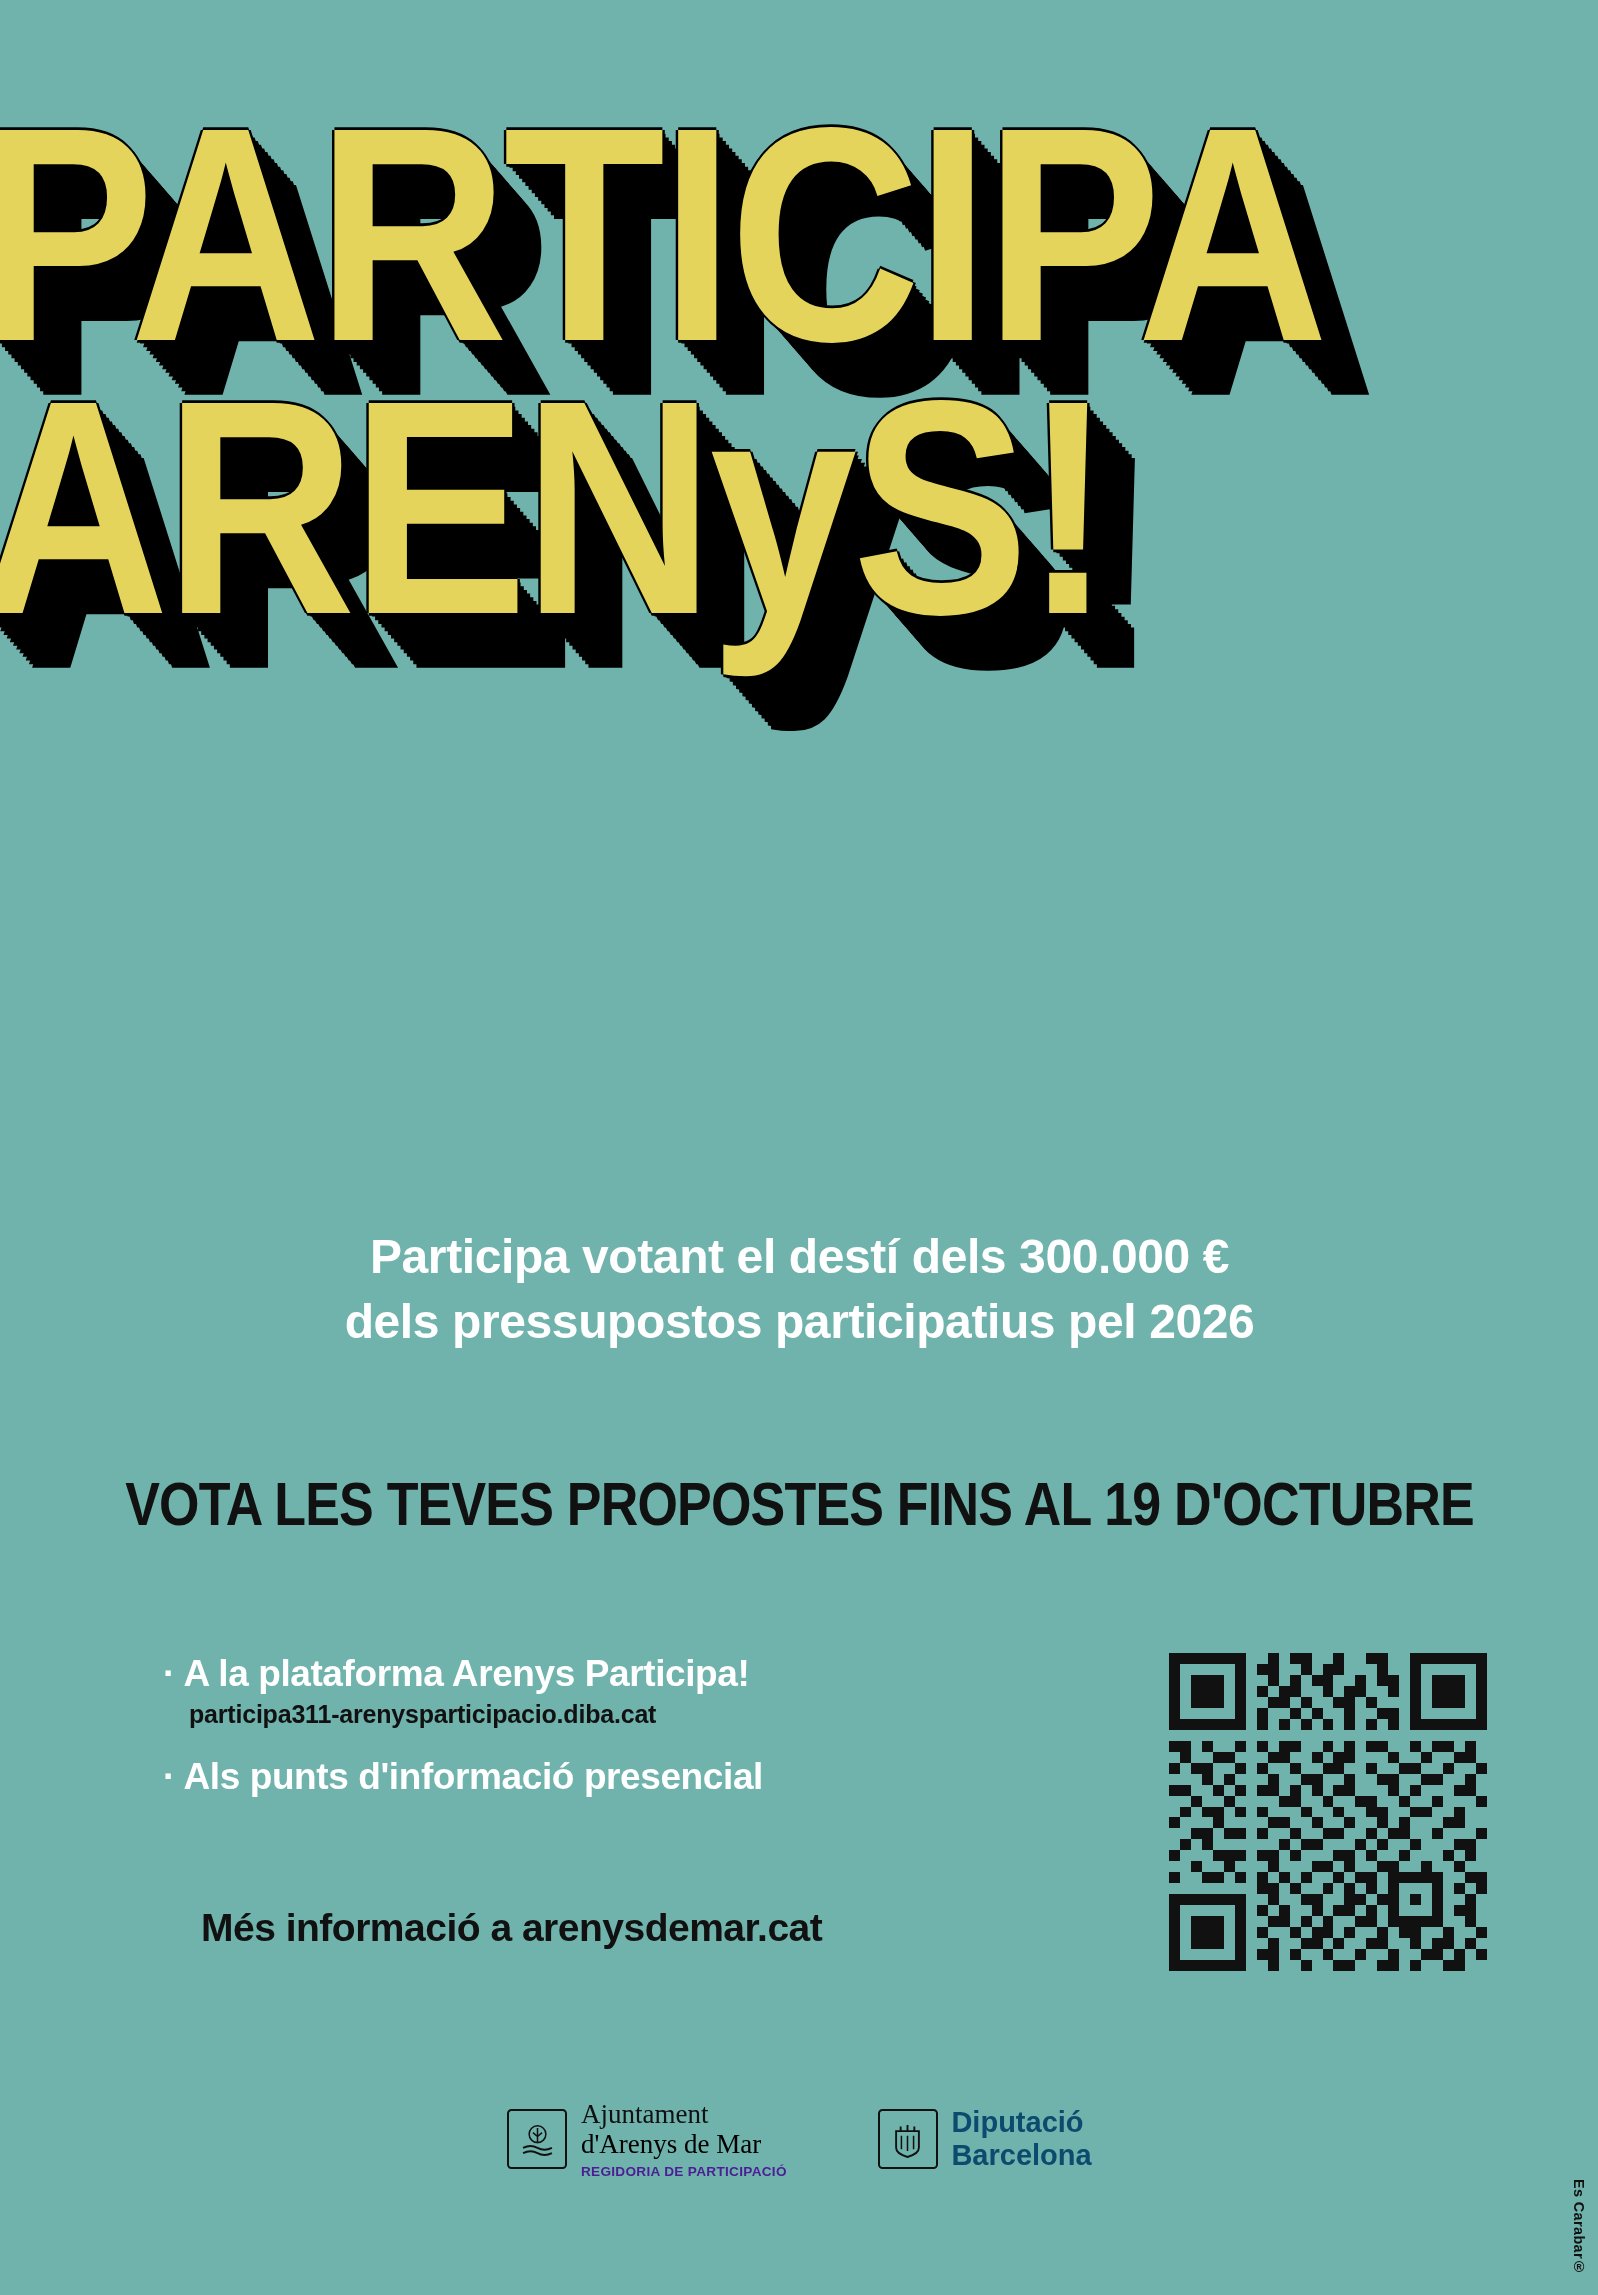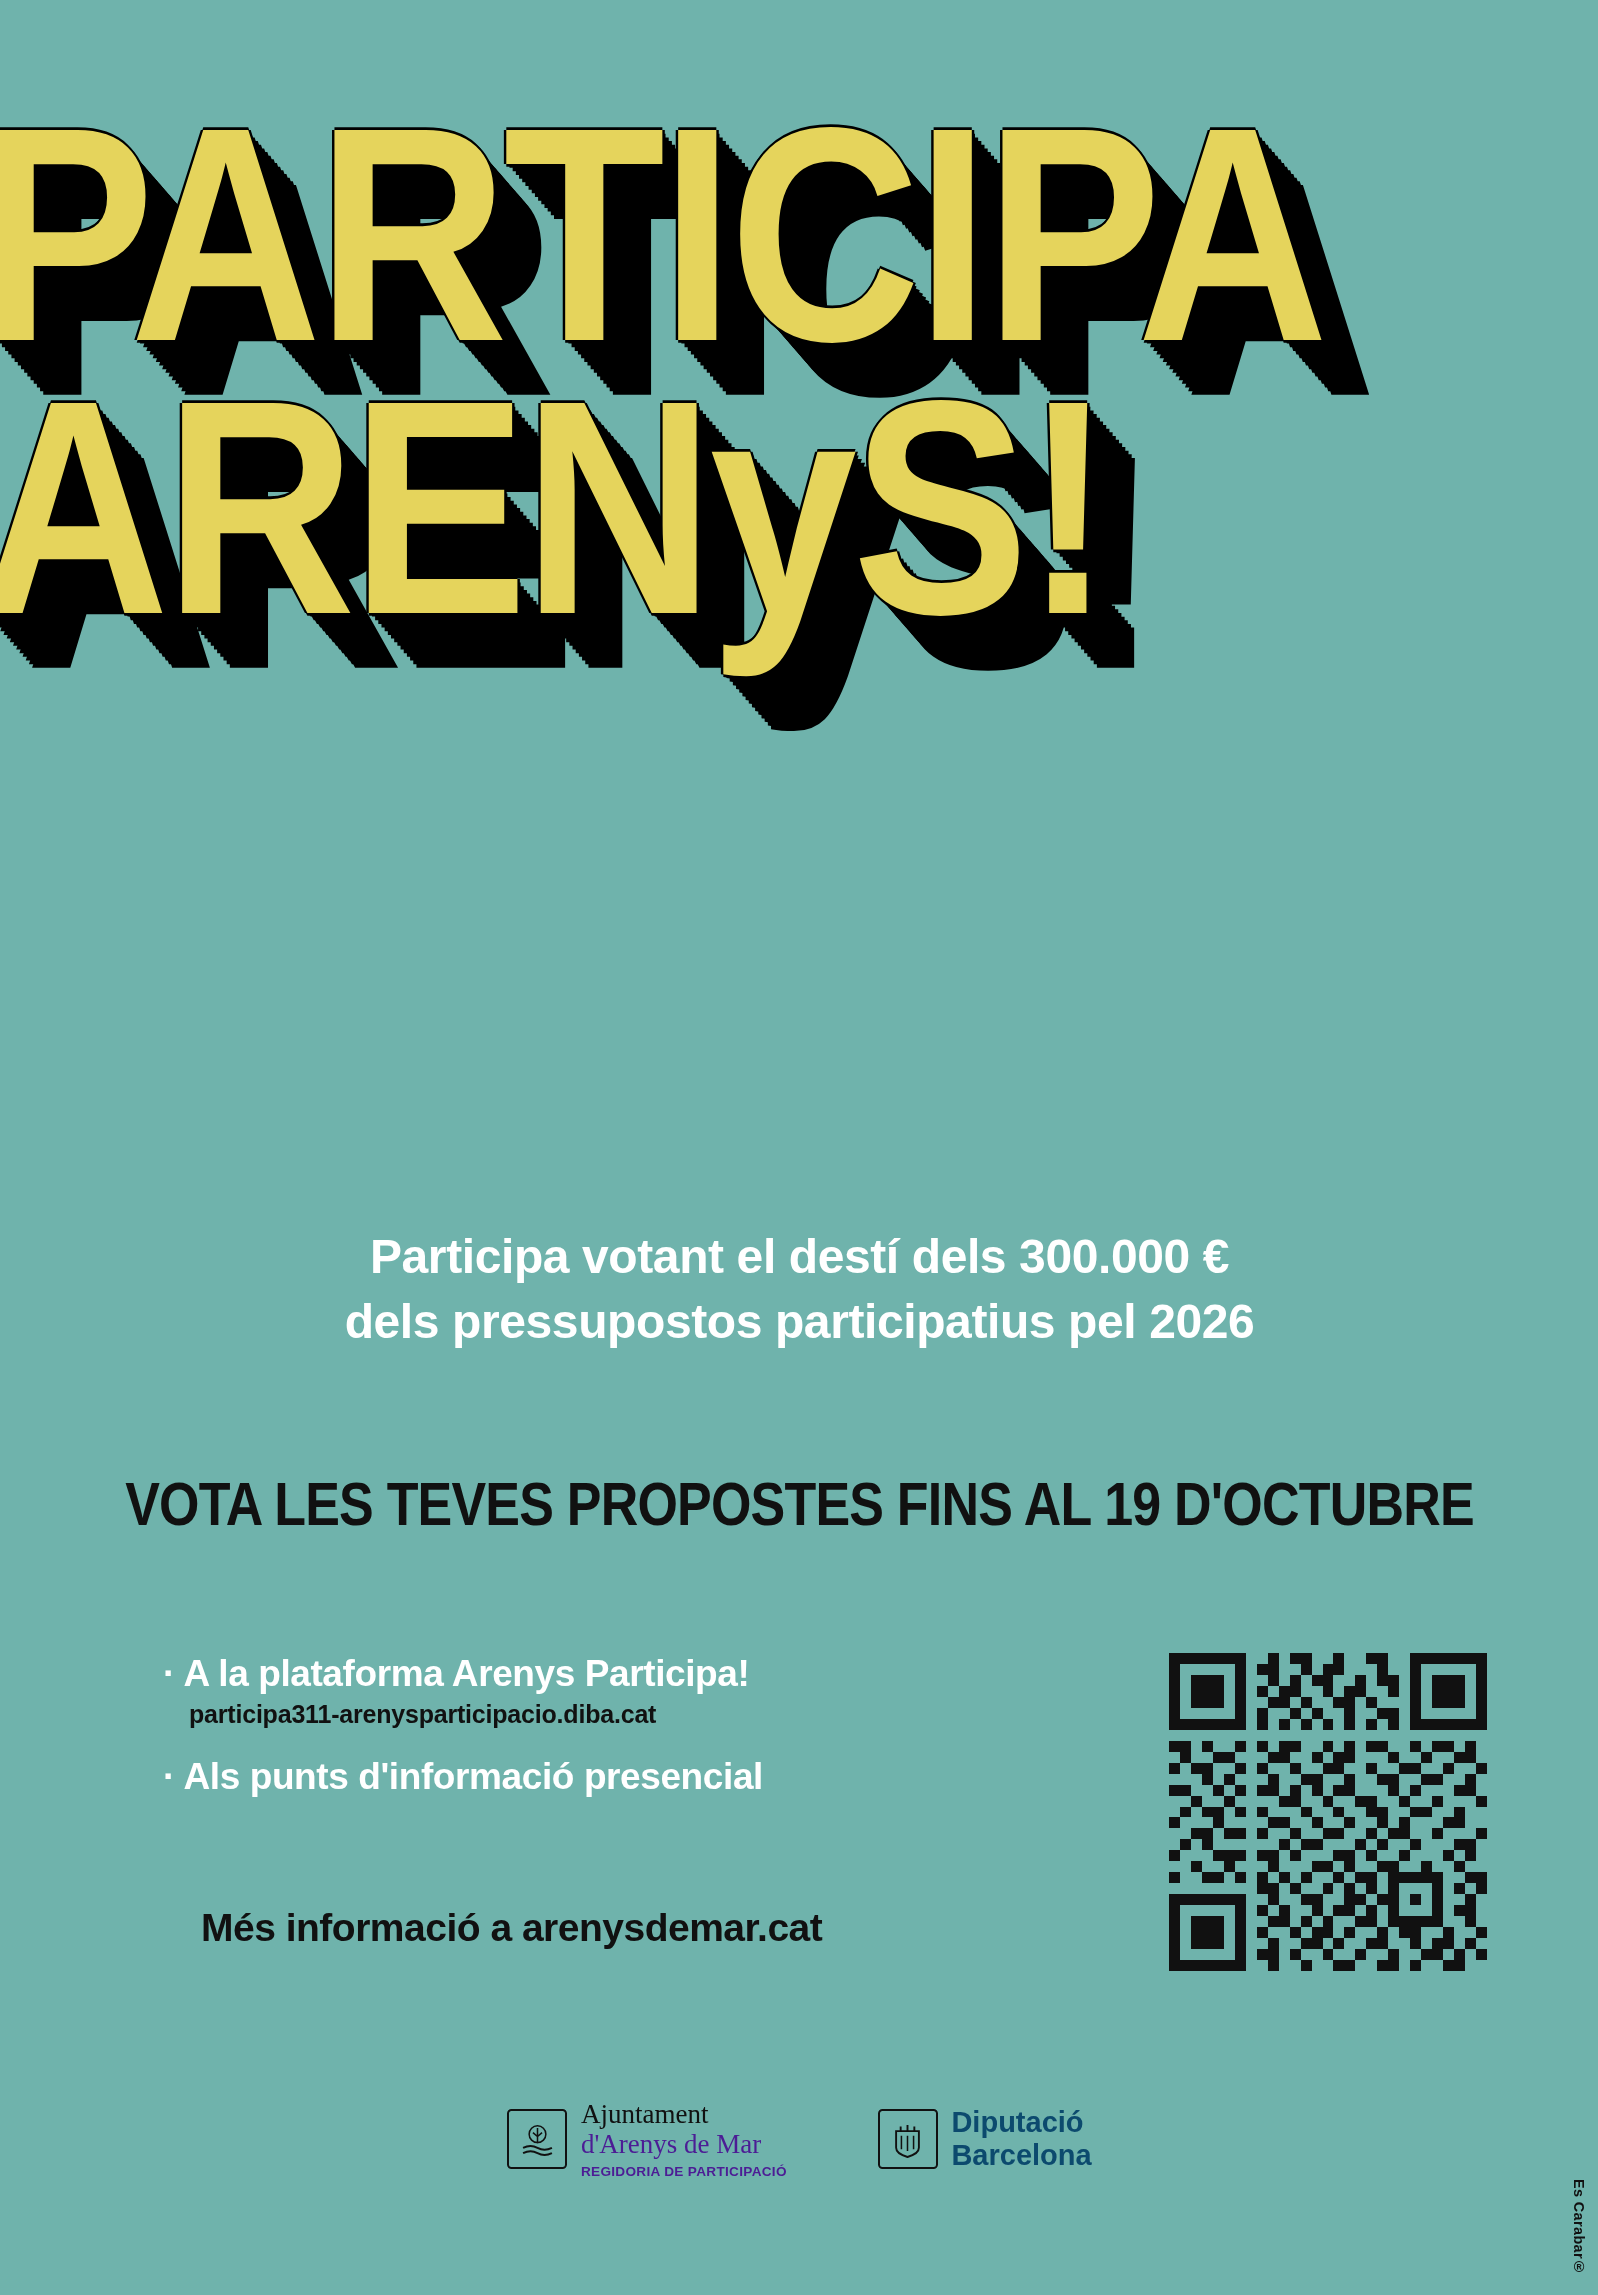--- a/index.html
+++ b/index.html
@@ -166,21 +166,21 @@
   .logo-text { line-height: 1.12; }
   .logo-text .l1 {
     font-family: "Liberation Serif", serif;
     font-size: 27px;
     color: #111;
     display: block;
   }
   .logo-text .l2 {
     font-family: "Liberation Serif", serif;
     font-size: 27px;
-    color: #4c1d95;
+    color: #000000;
     display: block;
   }
   .logo-text .l3 {
     font-size: 13.6px;
     font-weight: bold;
     letter-spacing: 0.3px;
     color: #4c1d95;
     display: block;
     margin-top: 4.5px;
   }

